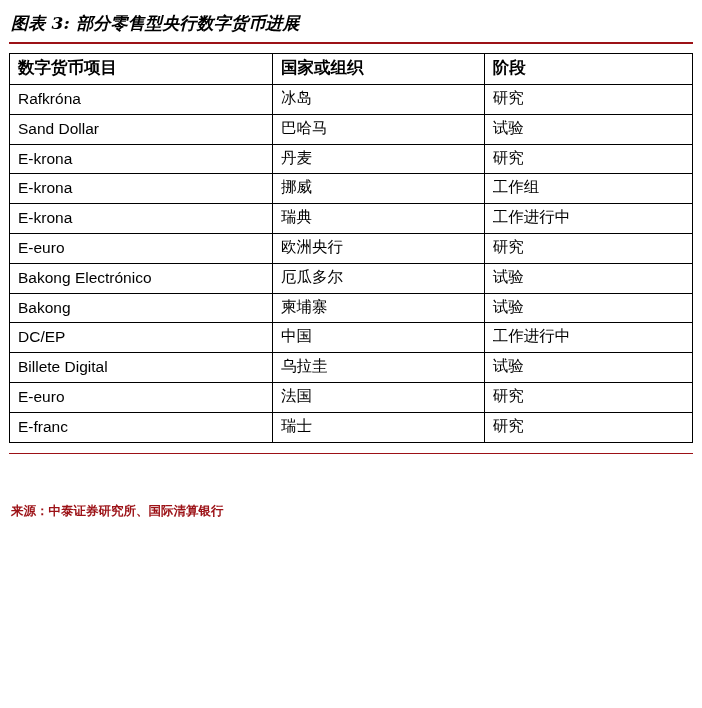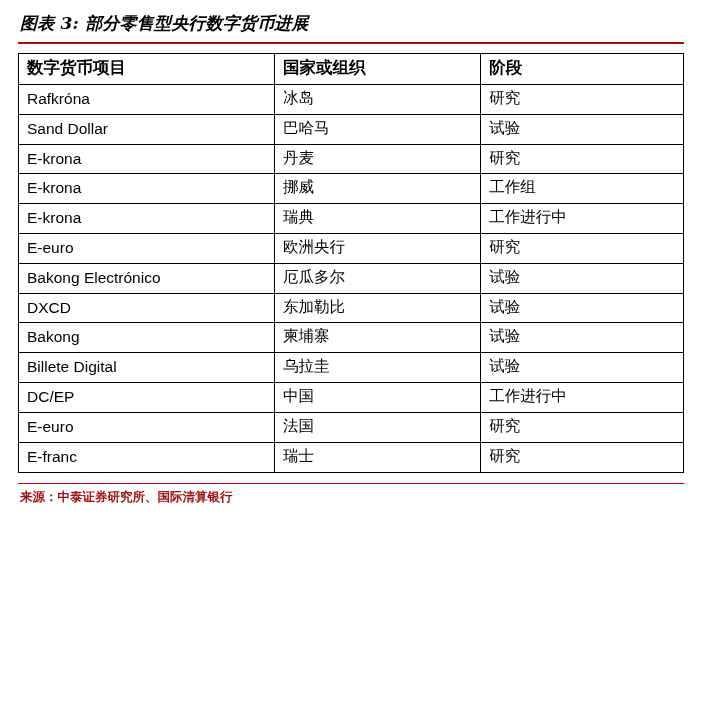--- a/index.html
+++ b/index.html
@@ -12,21 +12,21 @@
     height: 708px;
     font-family: "Liberation Sans", sans-serif;
     color: #000000;
     overflow: hidden;
   }
   .page {
     position: relative;
     width: 702px;
     height: 708px;
     box-sizing: border-box;
-    padding: 0 18px;
+    padding: 0 9px;
   }
   .fig-title {
     font-family: "Liberation Serif", serif;
     font-weight: bold;
     font-style: italic;
     font-size: 17px;
     color: #000000;
     padding: 12px 0 7px 2px;
     letter-spacing: 0.2px;
     white-space: nowrap;
@@ -75,20 +75,21 @@
     margin-top: 10px;
   }
   .source {
     font-family: "DejaVu Serif", "Liberation Serif", serif;
     font-weight: bold;
     font-size: 12.5px;
     color: #9c1116;
     padding-top: 5px;
     padding-left: 2px;
     white-space: nowrap;
+    margin-top: 44px;
   }
 </style>
 </head>
 <body>
 
 <div class="page">
 
   <div class="fig-title cn">图表 3: 部分零售型央行数字货币进展</div>
   <div class="title-rule"></div>
 
@@ -135,38 +136,33 @@
         <td class="en">E-euro</td>
         <td class="cn">欧洲央行</td>
         <td class="cn">研究</td>
       </tr>
       <tr>
         <td class="en">Bakong Electrónico</td>
         <td class="cn">厄瓜多尔</td>
         <td class="cn">试验</td>
       </tr>
       <tr>
-        <td class="en">DXCD</td>
-        <td class="cn">东加勒比</td>
-        <td class="cn">试验</td>
-      </tr>
-      <tr>
         <td class="en">Bakong</td>
         <td class="cn">柬埔寨</td>
-        <td class="cn">试验</td>
-      </tr>
-      <tr>
-        <td class="en">Billete Digital</td>
-        <td class="cn">乌拉圭</td>
         <td class="cn">试验</td>
       </tr>
       <tr>
         <td class="en">DC/EP</td>
         <td class="cn">中国</td>
         <td class="cn">工作进行中</td>
+      </tr>
+      <tr>
+        <td class="en">Billete Digital</td>
+        <td class="cn">乌拉圭</td>
+        <td class="cn">试验</td>
       </tr>
       <tr>
         <td class="en">E-euro</td>
         <td class="cn">法国</td>
         <td class="cn">研究</td>
       </tr>
       <tr>
         <td class="en">E-franc</td>
         <td class="cn">瑞士</td>
         <td class="cn">研究</td>

